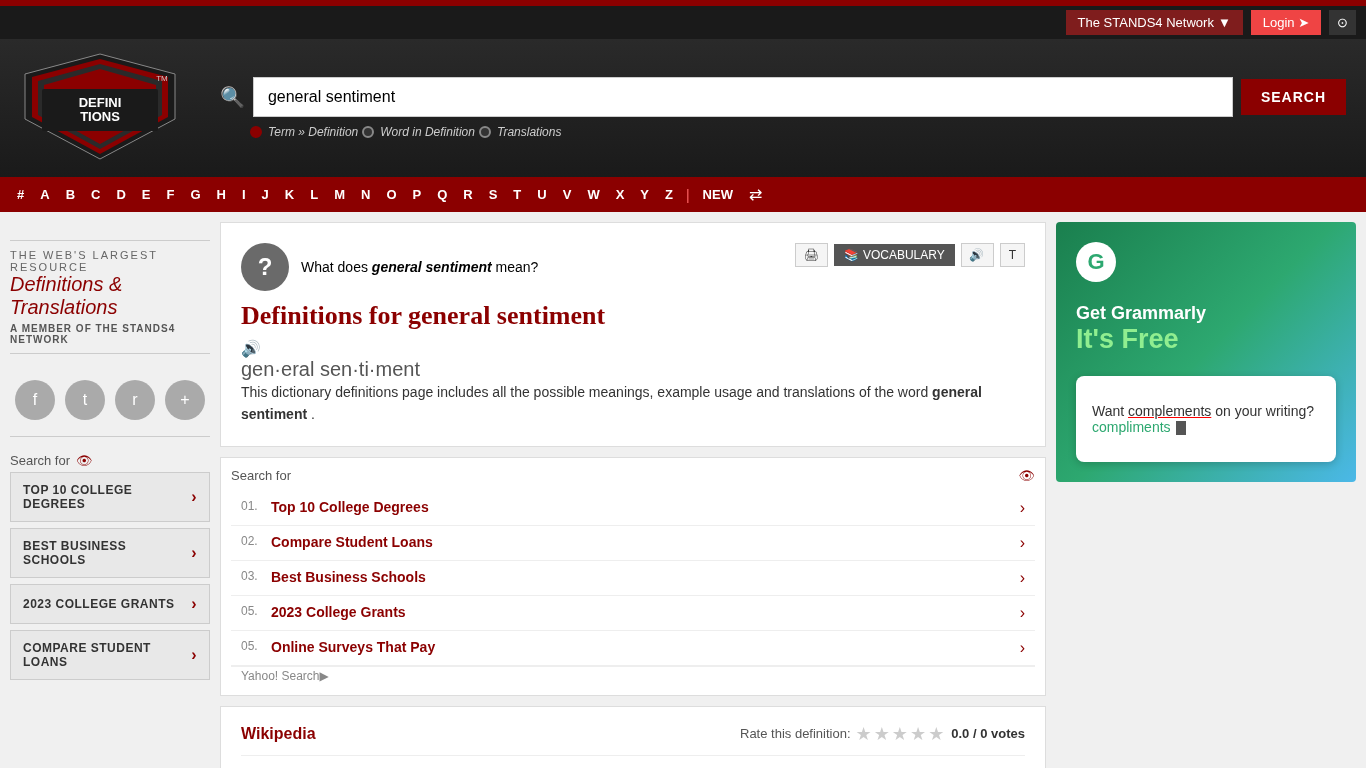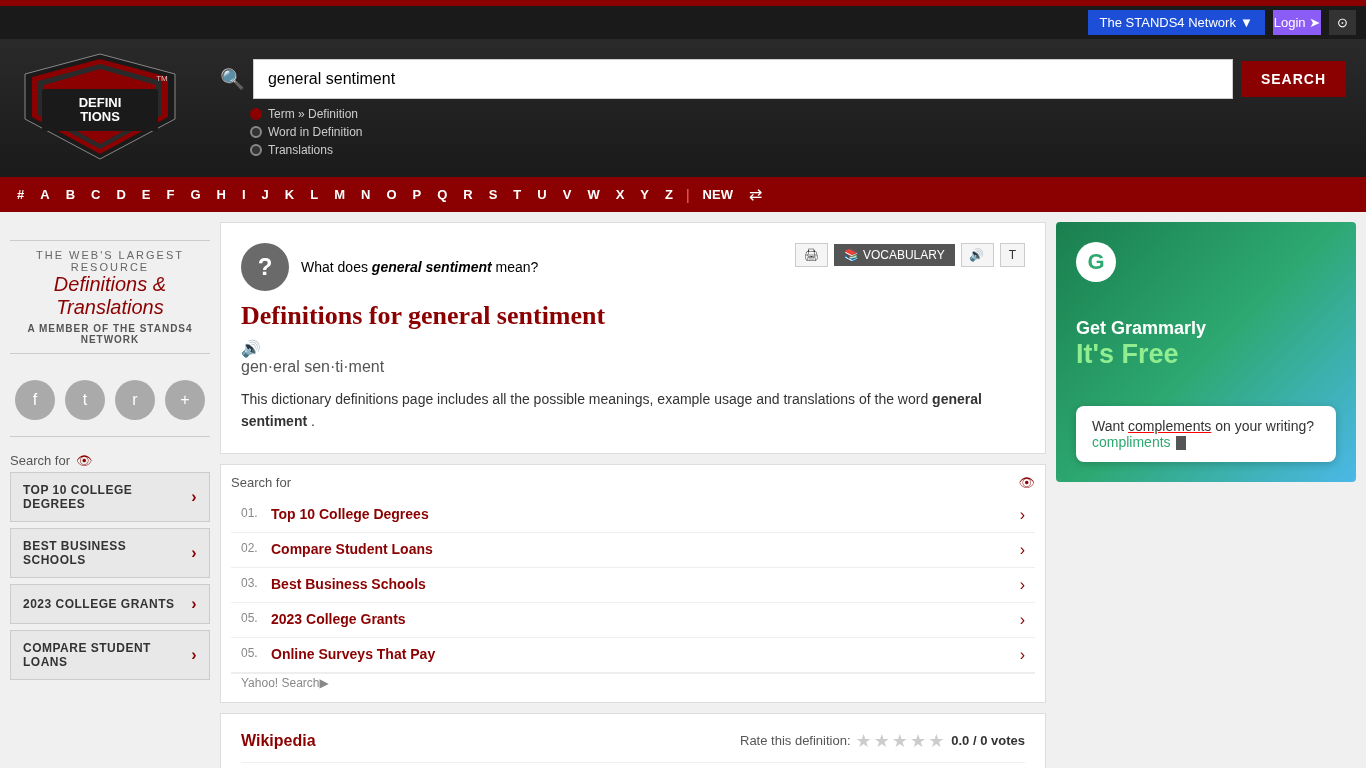--- a/index.html
+++ b/index.html
@@ -13,35 +13,35 @@
     }
     .nav-bar {
       background: #1a1a1a;
       display: flex;
       justify-content: flex-end;
       align-items: center;
       padding: 4px 10px;
       gap: 8px;
     }
     .nav-bar .network-btn {
-      background: #1d4ed8;
+      background: #7f1d1d;
       color: #fff;
       border: none;
       padding: 5px 12px;
       cursor: pointer;
       font-size: 13px;
       display: flex;
       align-items: center;
       gap: 4px;
     }
     .nav-bar .login-btn {
-      background: #8b5cf6;
+      background: #ef4444;
       color: #fff;
       border: none;
-      padding: 5px 1px;
+      padding: 5px 12px;
       cursor: pointer;
       font-size: 13px;
     }
     .nav-bar .history-btn {
       background: #333;
       color: #fff;
       border: none;
       padding: 5px 8px;
       cursor: pointer;
       font-size: 13px;
@@ -86,23 +86,23 @@
       color: #fff;
       border: none;
       padding: 10px 20px;
       font-size: 14px;
       font-weight: bold;
       cursor: pointer;
       letter-spacing: 1px;
     }
     .search-options {
       display: flex;
-      flex-direction: column;
       gap: 4px;
       margin-left: 30px;
+      font-style: italic;
     }
     .radio-option {
       display: flex;
       align-items: center;
       gap: 6px;
       color: #ccc;
       font-size: 12px;
     }
     .radio-dot {
       width: 12px;
@@ -145,21 +145,21 @@
       background: #f0f0f0;
     }
 
     
     .sidebar {
       width: 200px;
       flex-shrink: 0;
       margin-right: 10px;
     }
     .sidebar-branding {
-      text-align: center;
+      text-align: left;
       padding: 10px 0;
     }
     .sidebar-branding .tagline {
       font-size: 11px;
       letter-spacing: 2px;
       color: #666;
       text-transform: uppercase;
     }
     .sidebar-branding .title-big {
       font-size: 20px;
@@ -292,22 +292,21 @@
     .definition-title {
       font-size: 26px;
       font-weight: bold;
       color: #8b0000;
       font-family: Georgia, serif;
       margin-bottom: 8px;
     }
     .audio-icon { color: #8b0000; font-size: 16px; cursor: pointer; }
     .phonetic {
       color: #555;
-      font-size: 16px;
-      margin-bottom: 12px;
+      font-size: 20px;
     }
     .definition-text {
       color: #333;
       font-size: 14px;
       line-height: 1.6;
     }
     .definition-text strong { font-weight: bold; }
 
     
     .search-widget {
@@ -422,21 +421,21 @@
       line-height: 1.2;
     }
     .grammarly-free {
       font-size: 27px;
       font-weight: bold;
       color: #90ee90;
     }
     .grammarly-popup {
       background: #fff;
       border-radius: 8px;
-      padding: 12px 16px;
+      padding: 27px 16px;
       font-size: 14px;
       color: #333;
       box-shadow: 0 2px 8px rgba(0,0,0,0.2);
       position: relative;
     }
     .grammarly-popup .wrong { text-decoration: underline; text-decoration-color: red; color: #333; }
     .grammarly-popup .correct { color: #2da870; font-weight: normal; }
     .grammarly-cursor {
       display: inline-block;
       width: 10px;

